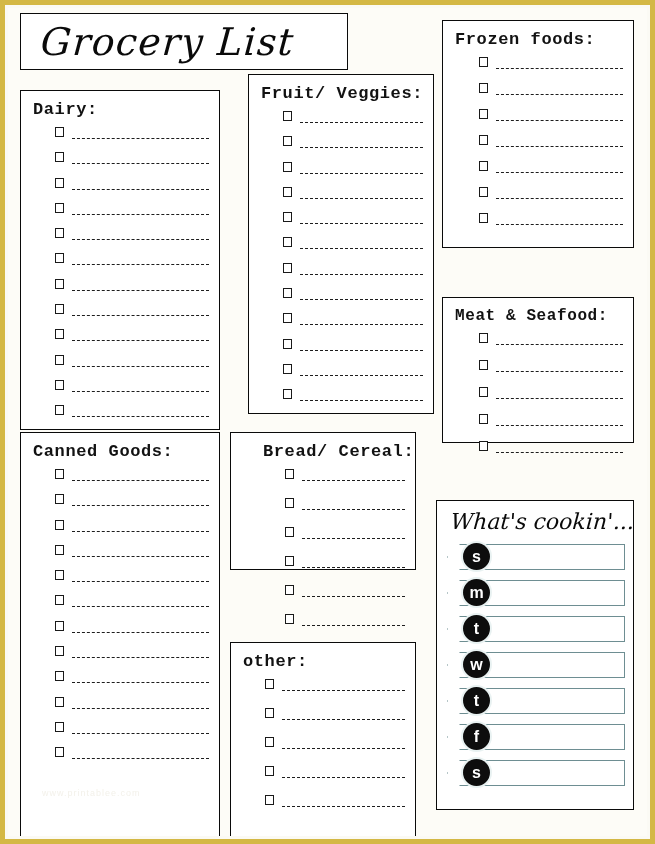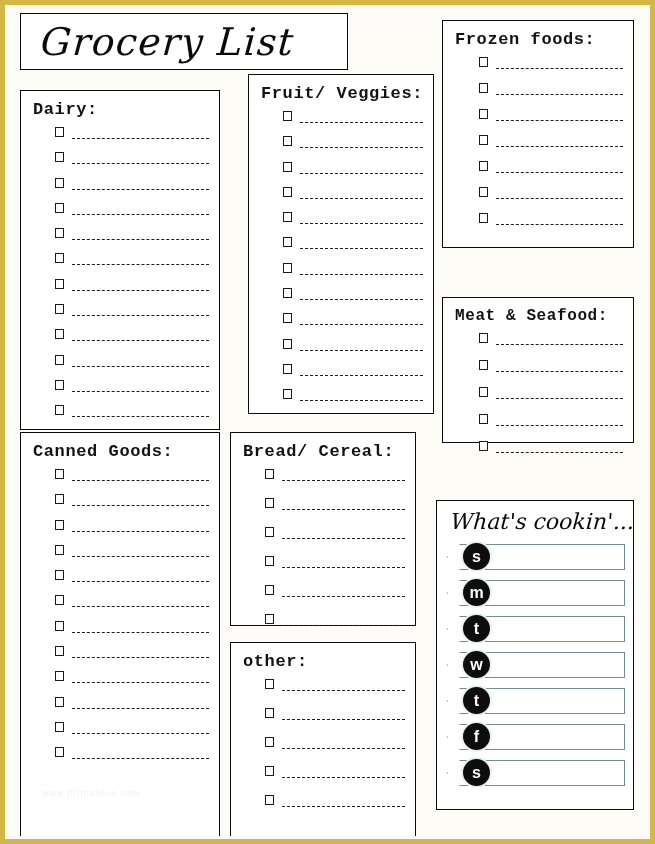--- a/index.html
+++ b/index.html
@@ -90,21 +90,21 @@
     flex: 1 1 auto;
     margin-left: 8px;
     border-bottom: 1.4px dashed #1d1d1d;
     height: 0;
   }
 
   
   #sec-dairy        { left: 12px;  top: 66px;  width: 200px; height: 340px; margin-top: 16px; }
   #sec-canned       { left: 12px;  top: 424px; width: 200px; height: 437px; }
   #sec-fruit        { left: 240px; top: 66px;  width: 186px; height: 340px; }
-  #sec-bread        { left: 222px; top: 424px; width: 186px; height: 194px; }
+  #sec-bread        { left: 222px; top: 424px; width: 186px; height: 138px; padding-left: 20px; }
   #sec-other        { left: 222px; top: 634px; width: 186px; height: 200px; }
   #sec-frozen       { left: 434px; top: 12px;  width: 192px; height: 228px; }
   #sec-meat         { left: 434px; top: 268px; width: 192px; height: 146px; margin-top: 21px; }
   #sec-cookin       { left: 428px; top: 492px; width: 198px; height: 310px; }
 
   #sec-dairy  .row, #sec-canned .row { margin-bottom: 13.3px; }
   #sec-fruit  .row                   { margin-bottom: 13.3px; }
   #sec-bread  .row                   { margin-bottom: 17px; }
   #sec-other  .row                   { margin-bottom: 17px; }
   #sec-frozen .row                   { margin-bottom: 14px; }

